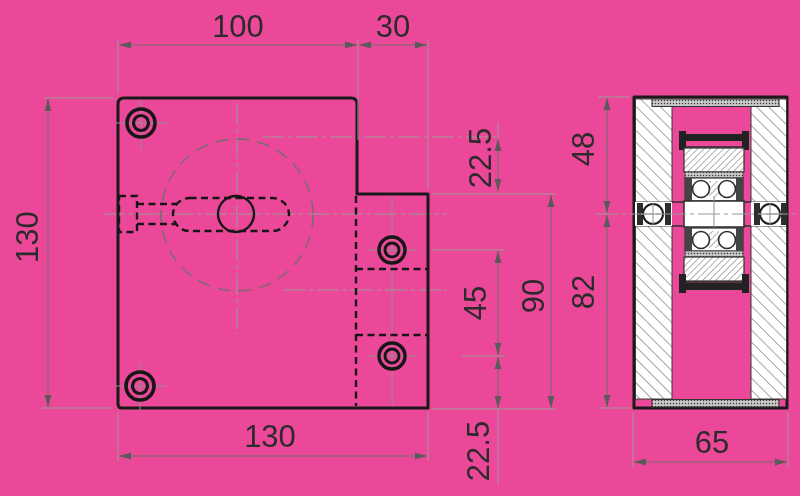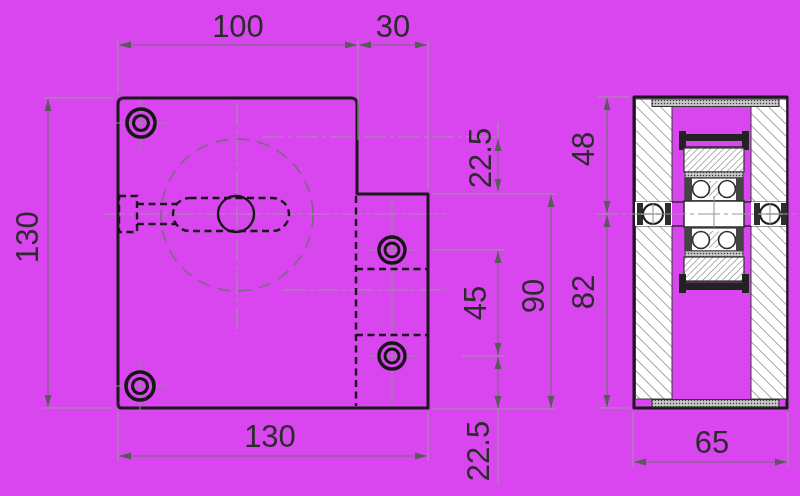--- a/index.html
+++ b/index.html
@@ -1,16 +1,16 @@
 <!DOCTYPE html>
 <html><head>
 <meta charset="utf-8">
 <style>
   html,body{margin:0;padding:0;background:#ffffff;}
-  .stage{width:800px;height:496px;position:relative;background:#d946ef;}
+  .stage{width:800px;height:496px;position:relative;background:#ec4899;}
   svg{display:block;}
   text{font-family:"Liberation Sans","DejaVu Sans",sans-serif;font-size:31px;fill:#2b2b2b;}
   .outline{stroke:#1a1a1a;stroke-width:3;fill:none;stroke-linejoin:round;}
   .hidden{stroke:#161616;stroke-width:2.4;fill:none;stroke-dasharray:7 4.5;}
   .thin{stroke:#8f8f8f;stroke-width:1;fill:none;}
   .center{stroke:#9a9a9a;stroke-width:1.1;fill:none;stroke-dasharray:22 4 4 4;}
   .dim{stroke:#6f6f6f;stroke-width:1.1;fill:none;}
   .ext{stroke:#9a9a9a;stroke-width:1;fill:none;}
   .med{stroke:#2e2e2e;stroke-width:1.4;fill:none;}
   .darkfill{fill:#222;stroke:none;}

